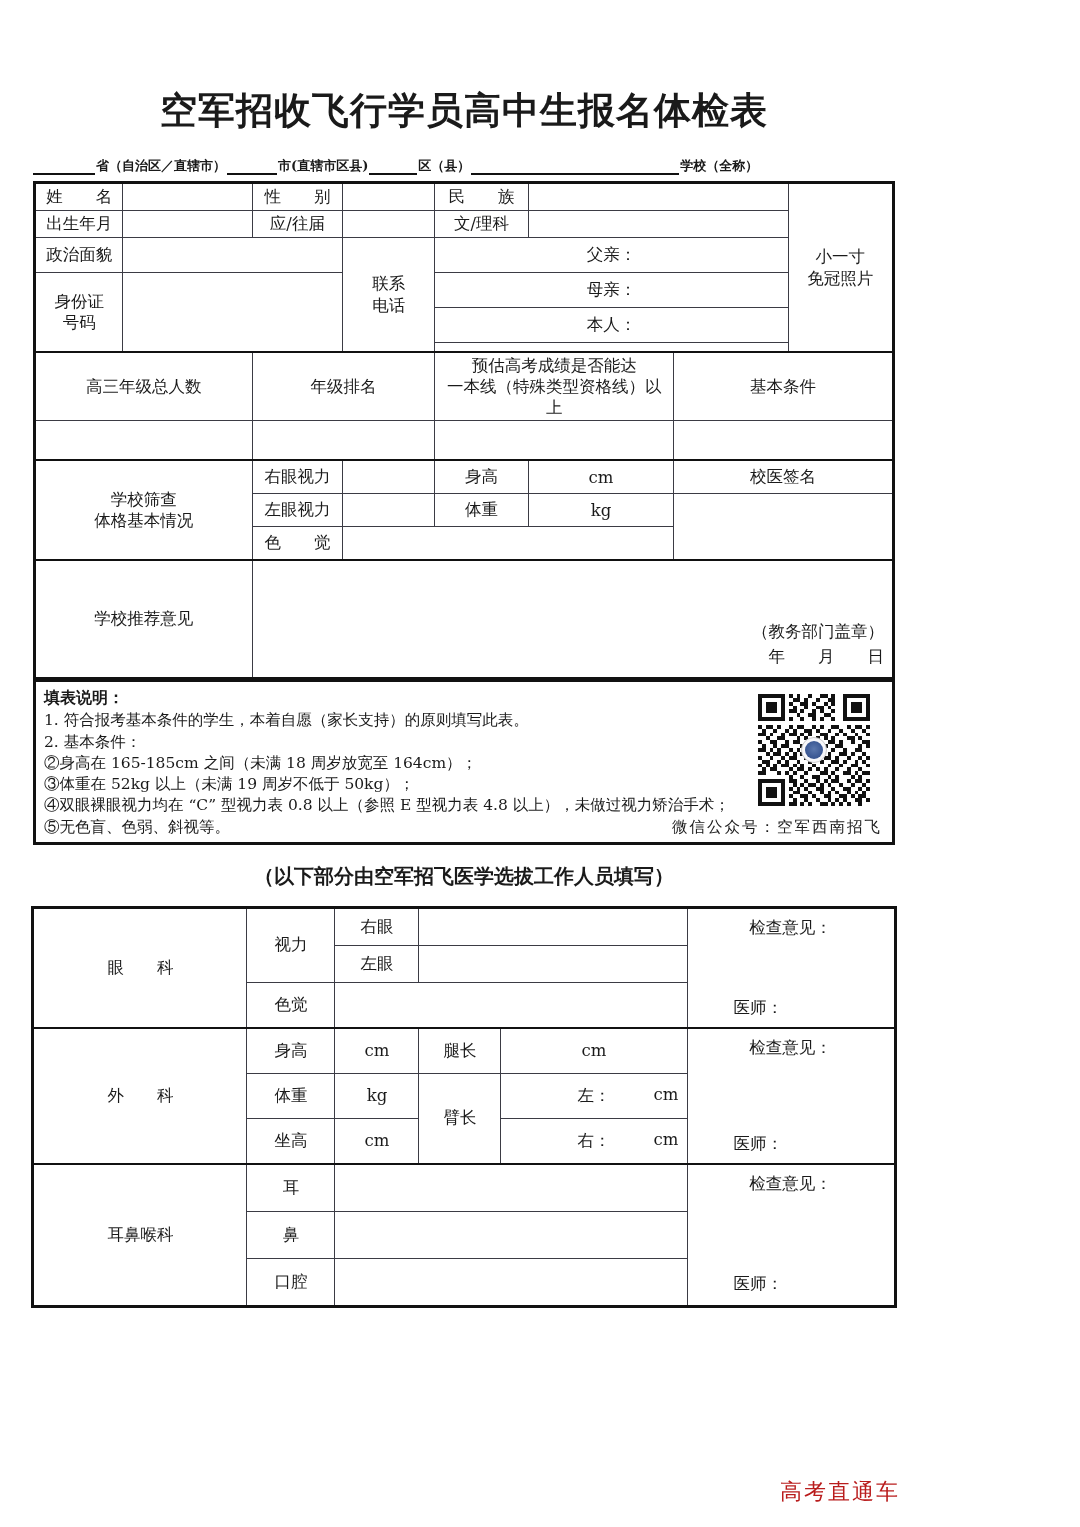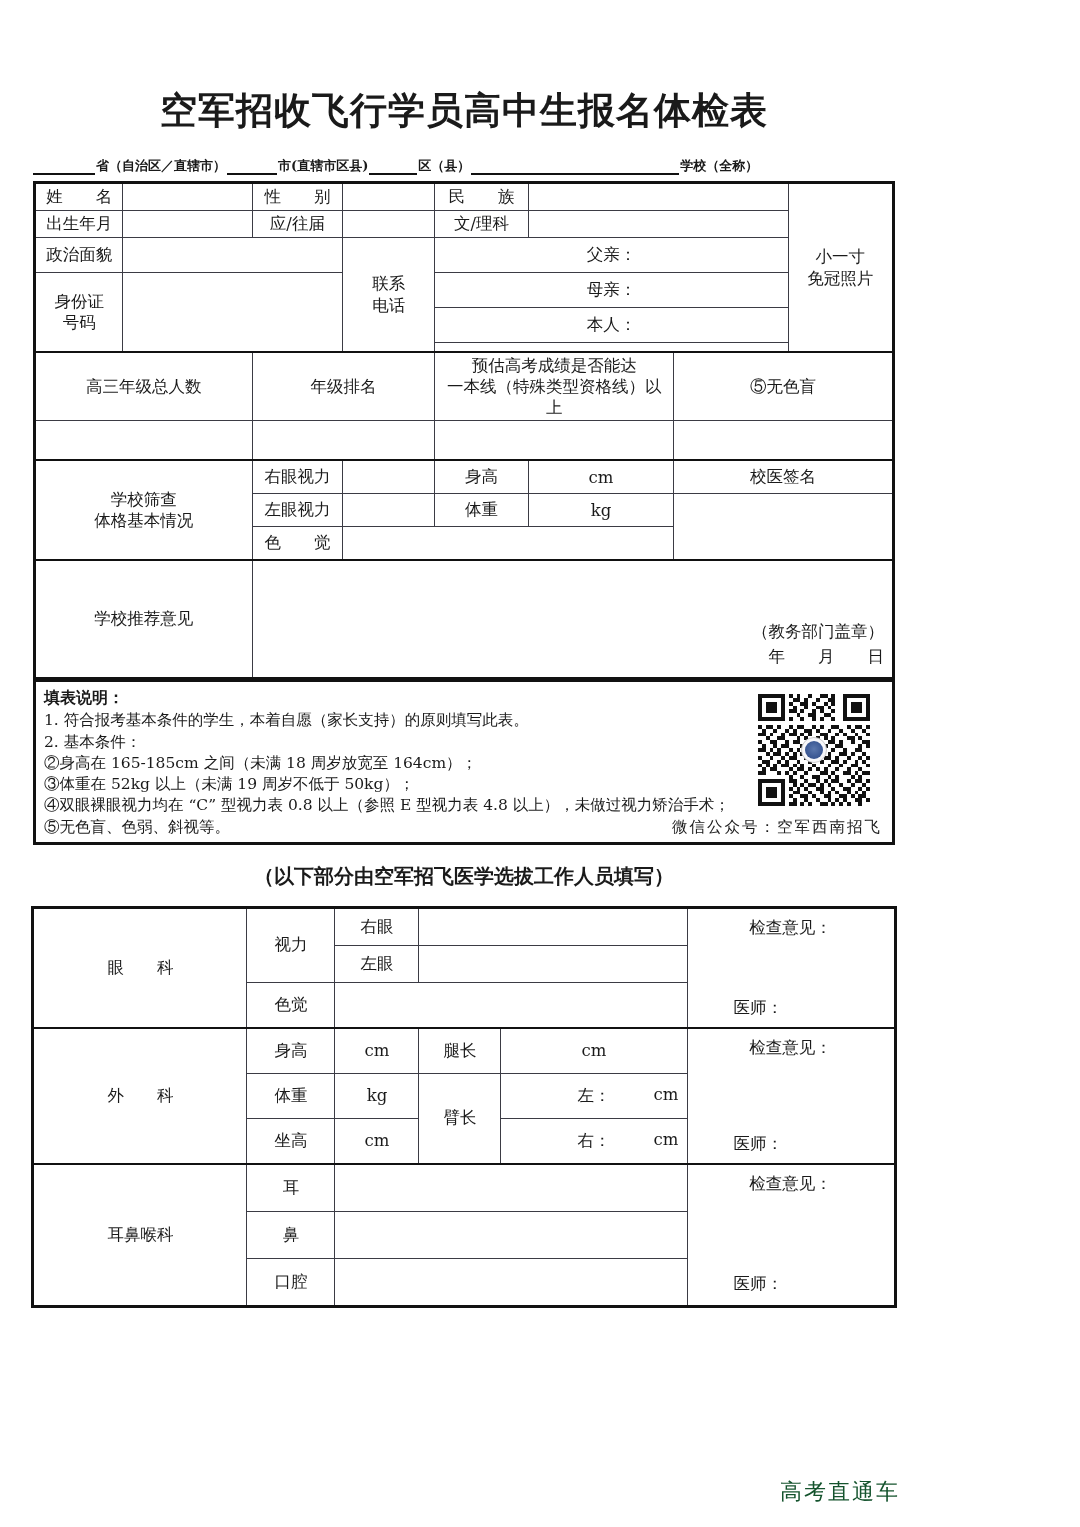--- a/index.html
+++ b/index.html
@@ -153,21 +153,21 @@
     text-indent: 10px;
     margin-top: 22px;
   }
 
   
   .watermark {
     position: absolute;
     right: 28px;
     bottom: 20px;
     font-size: 22px;
-    color: #14532d;
+    color: #b91c1c;
     font-family: "DejaVu Sans", "Liberation Sans", sans-serif;
     letter-spacing: 2px;
   }
 </style>
 </head>
 <body>
 
 <div class="page">
 
   <div class="doc-title">空军招收飞行学员高中生报名体检表</div>
@@ -251,21 +251,21 @@
         <td colspan="4" class="nb-top" style="height:4px;border-top:none"></td>
       </tr>
 
       <tr>
         <td colspan="2" class="thick-top">高三年级总人数</td>
         <td colspan="2" class="thick-top">年级排名</td>
         <td colspan="2" class="thick-top two-line">
           <div>预估高考成绩是否能达</div>
           <div>一本线（特殊类型资格线）以上</div>
         </td>
-        <td colspan="2" class="thick-top">⑤无色盲</td>
+        <td colspan="2" class="thick-top">基本条件</td>
       </tr>
       <tr>
         <td colspan="2" style="height:34px"></td>
         <td colspan="2"></td>
         <td colspan="2"></td>
         <td colspan="2"></td>
       </tr>
 
       <tr>
         <td rowspan="3" colspan="2" class="thick-top two-line">

